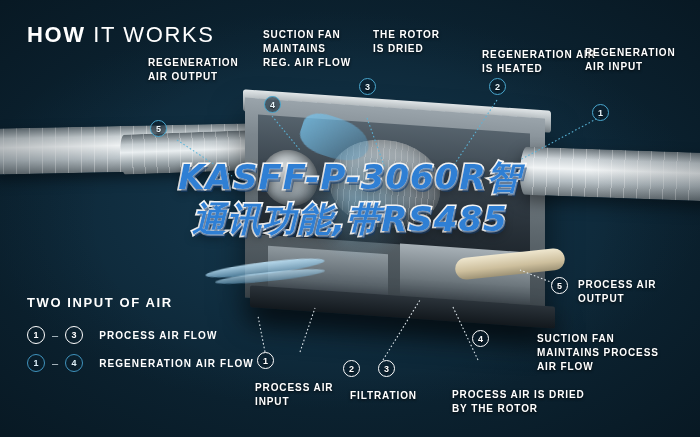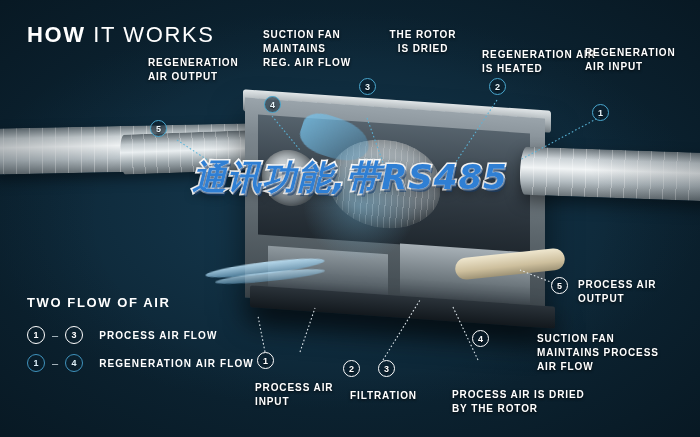--- a/index.html
+++ b/index.html
@@ -244,21 +244,21 @@
     <b>HOW</b>
     <span>IT WORKS</span>
   </div>
 
   <div class="lbl" style="left:148px; top:56px; width:120px;">REGENERATION<br>AIR OUTPUT</div>
   <div class="dot accent" style="left:150px; top:120px;">5</div>
 
   <div class="lbl" style="left:263px; top:28px; width:100px;">SUCTION FAN<br>MAINTAINS<br>REG. AIR FLOW</div>
   <div class="dot accent" style="left:264px; top:96px;">4</div>
 
-  <div class="lbl" style="left:373px; top:28px; width:100px;text-align:center;">THE ROTOR<br>IS DRIED</div>
+  <div class="lbl" style="left:373px; top:28px; width:100px;">THE ROTOR<br>IS DRIED</div>
   <div class="dot accent" style="left:359px; top:78px;">3</div>
 
   <div class="lbl" style="left:482px; top:28px; width:120px;margin-top:20px;">REGENERATION AIR<br>IS HEATED</div>
   <div class="dot accent" style="left:489px; top:78px;">2</div>
 
   <div class="lbl" style="left:585px; top:46px; width:110px;">REGENERATION<br>AIR INPUT</div>
   <div class="dot accent" style="left:592px; top:104px;">1</div>
 
   <div class="lbl" style="left:578px; top:278px; width:110px;">PROCESS AIR<br>OUTPUT</div>
   <div class="dot" style="left:551px; top:277px;">5</div>
@@ -268,33 +268,34 @@
 
   <div class="lbl" style="left:452px; top:388px; width:170px;">PROCESS AIR IS DRIED<br>BY THE ROTOR</div>
   <div class="dot" style="left:378px; top:360px;">3</div>
 
   <div class="lbl" style="left:350px; top:389px; width:90px;">FILTRATION</div>
   <div class="dot" style="left:343px; top:360px;">2</div>
 
   <div class="lbl" style="left:255px; top:381px; width:95px;">PROCESS AIR<br>INPUT</div>
   <div class="dot" style="left:257px; top:352px;">1</div>
 
-  <div class="legend-title">TWO FLOW OF AIR</div>
+  <div class="legend-title">TWO INPUT OF AIR</div>
 
   <div class="legend-row r1">
     <div class="lg-dot">1</div>
     <div class="dash">–</div>
     <div class="lg-dot">3</div>
     <div class="legend-text">PROCESS AIR FLOW</div>
   </div>
 
   <div class="legend-row r2">
     <div class="lg-dot accent">1</div>
     <div class="dash">–</div>
     <div class="lg-dot accent">4</div>
     <div class="legend-text">REGENERATION AIR FLOW</div>
   </div>
 
   <div class="headline">
+    <div class="hl-line">KASFF-P-3060R智</div>
     <div class="hl-line">通讯功能,带RS485</div>
   </div>
 
 </div>
 
 </body></html>

